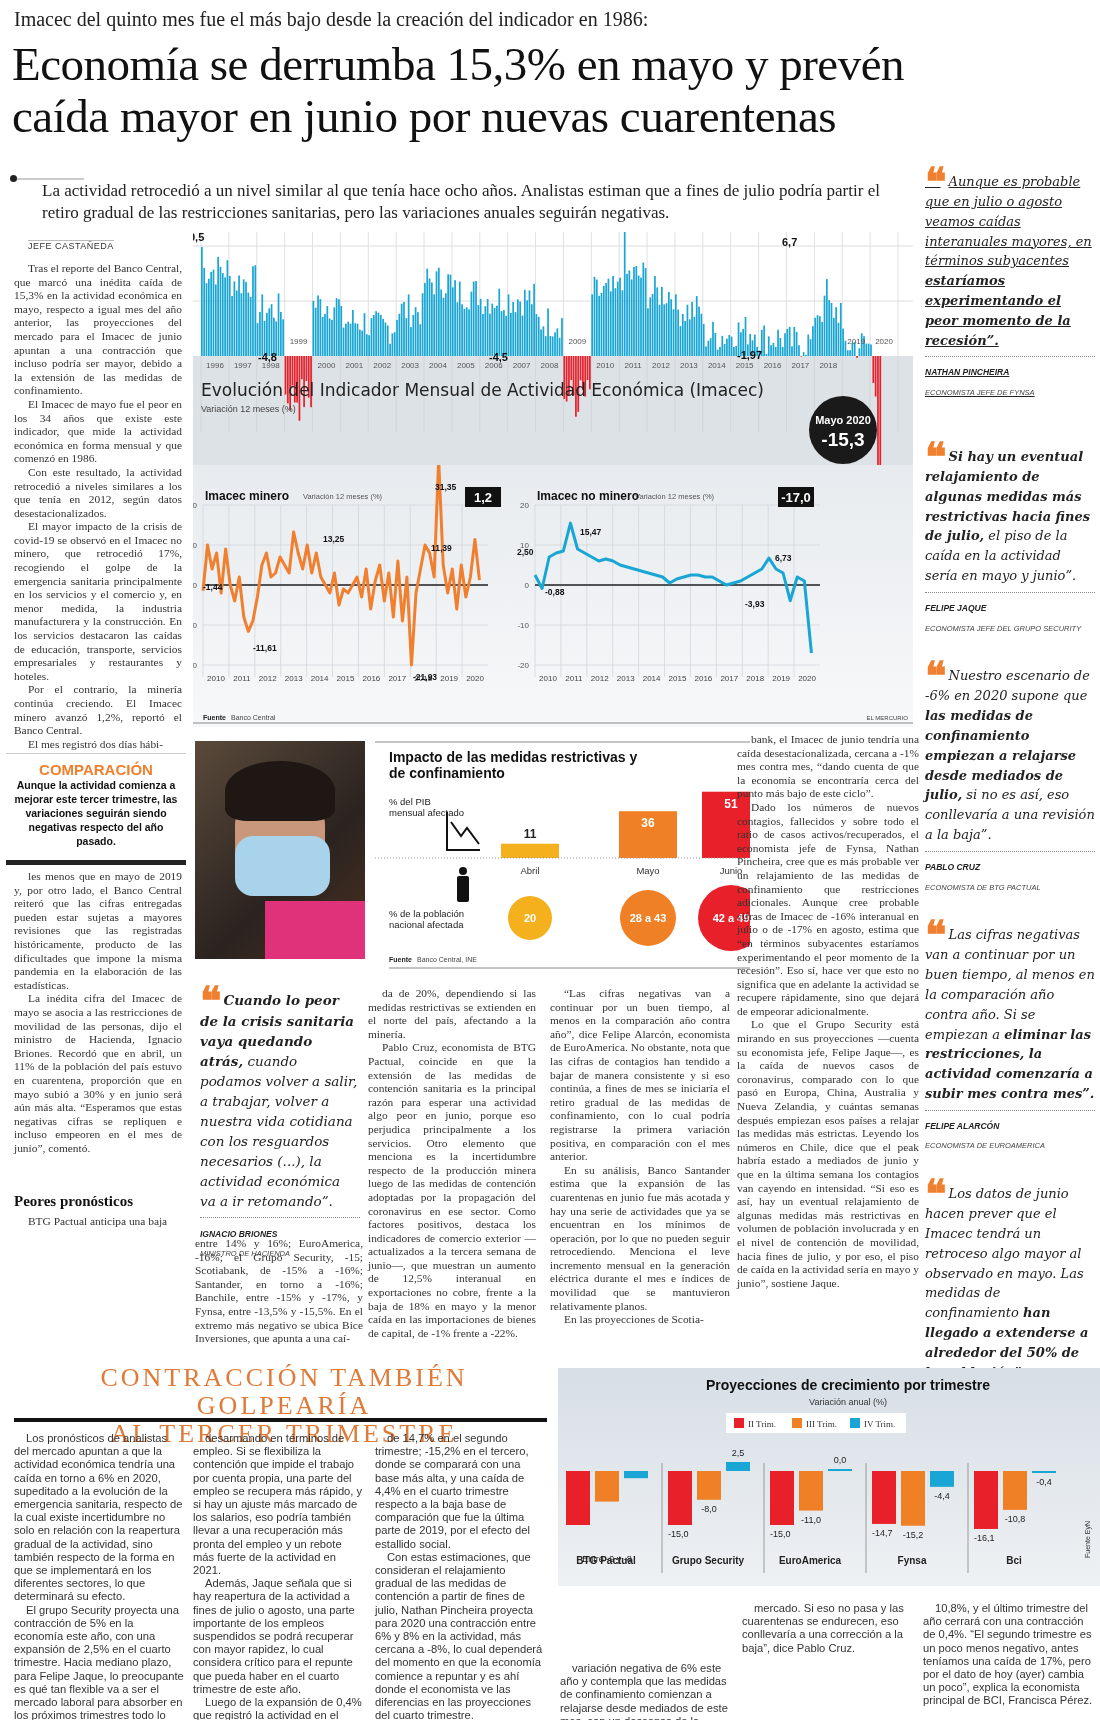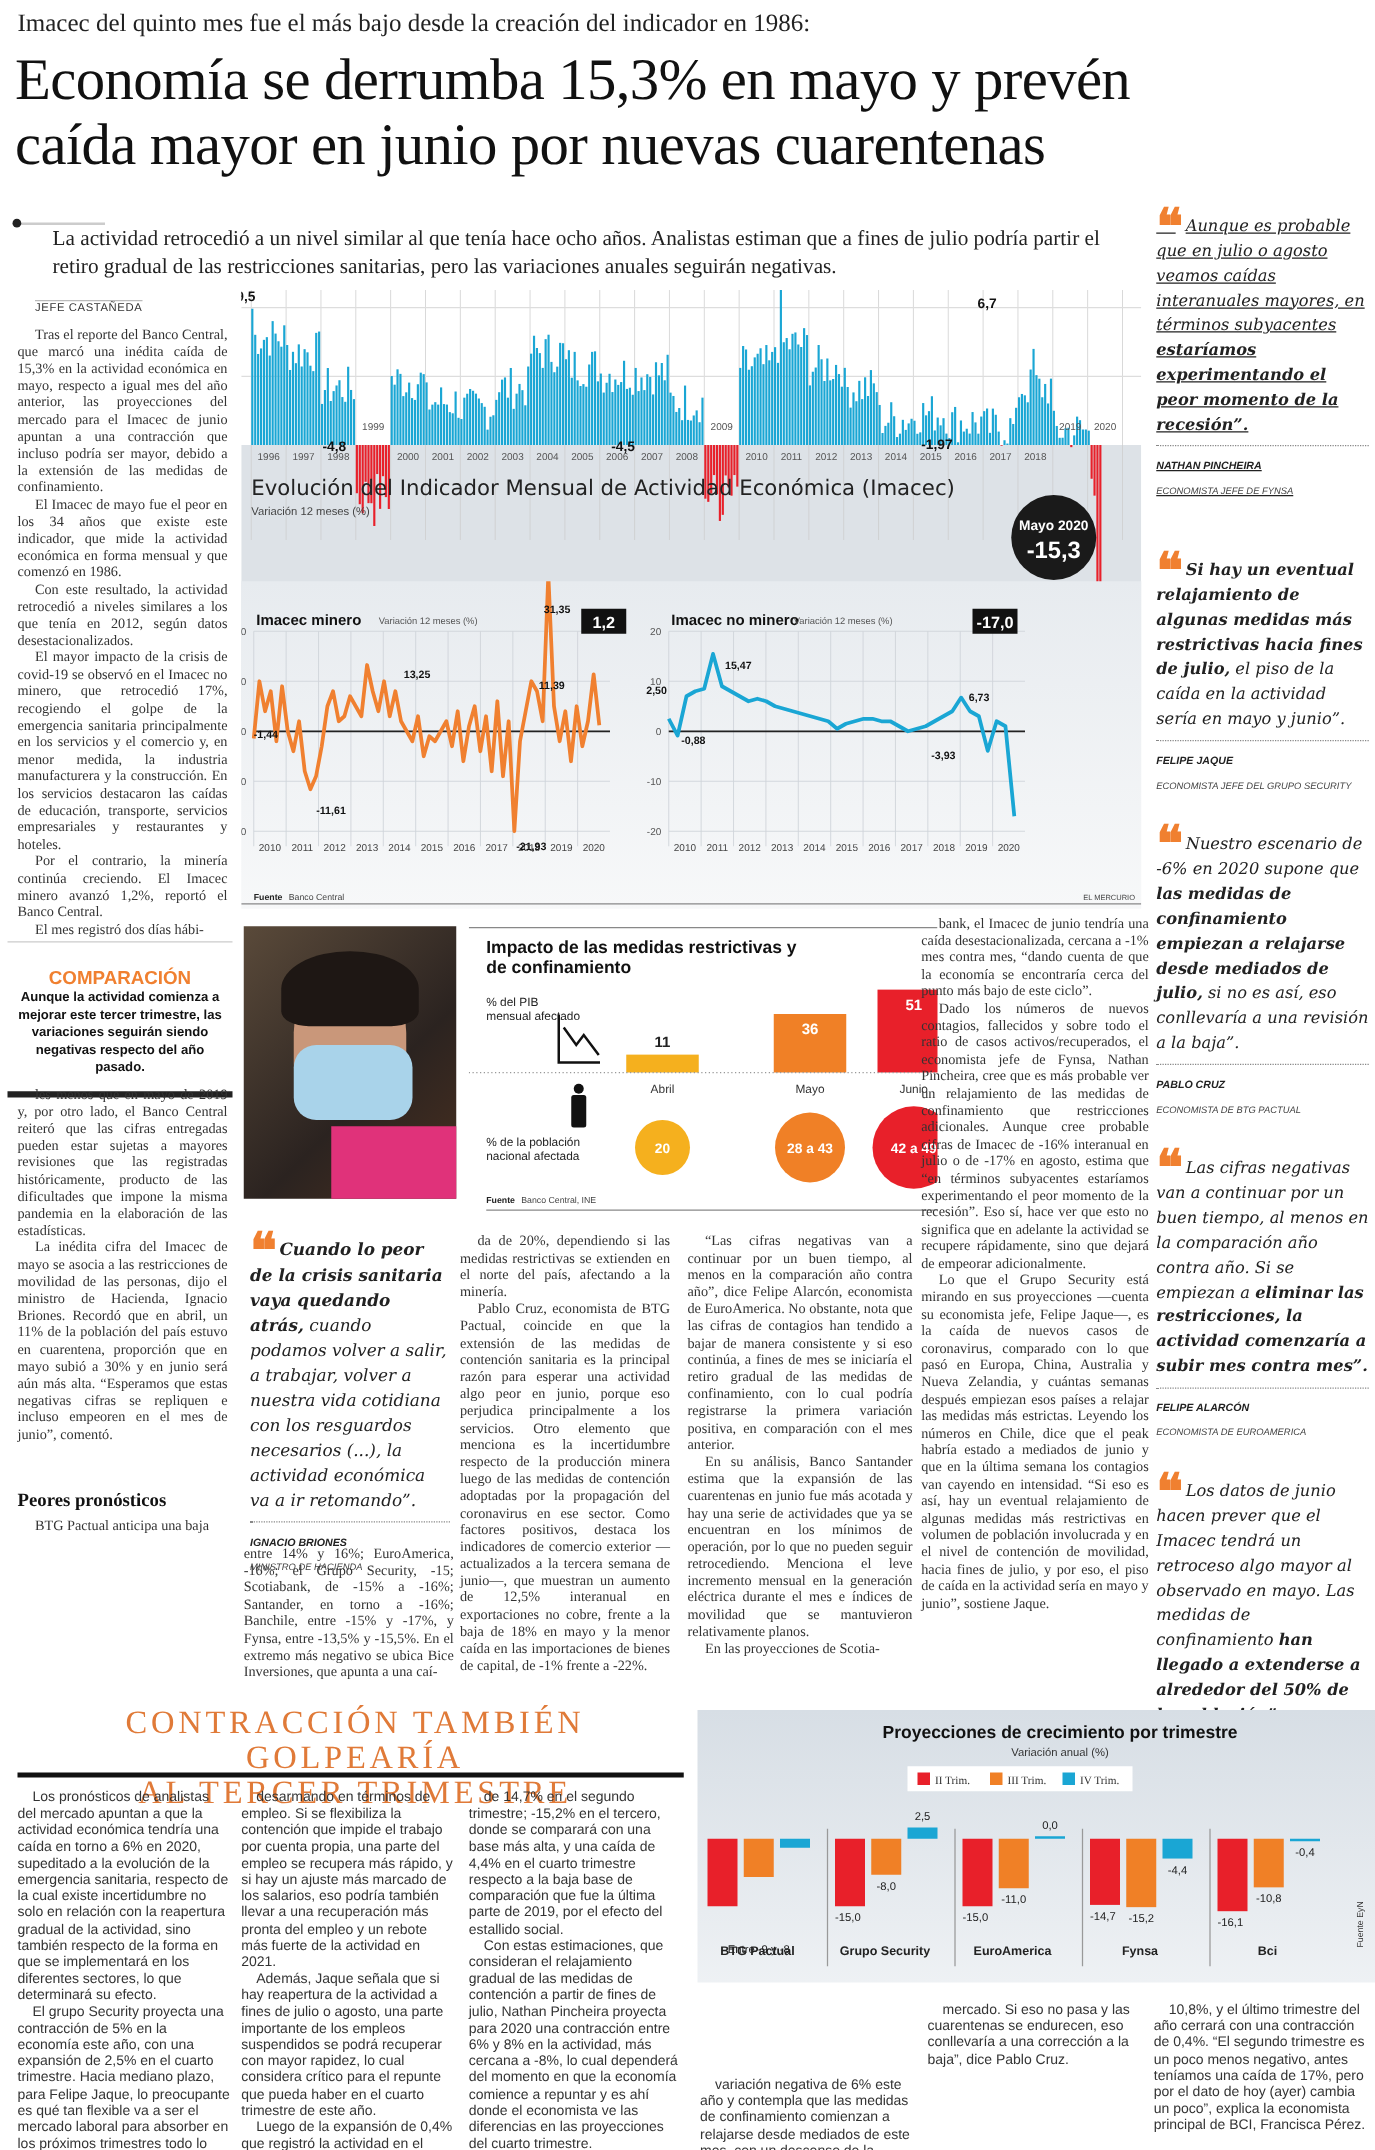--- a/index.html
+++ b/index.html
@@ -12,21 +12,21 @@
 .dotline:before{content:"";position:absolute;left:-4px;top:-3px;width:7px;height:7px;border-radius:50%;background:#222}
 .byline{left:28px;top:240px;font-size:9px;font-family:"Liberation Sans",sans-serif;color:#333;letter-spacing:.5px;border-top:1px solid #bbb;padding-top:0}
 .col{font-size:11.4px;line-height:13.6px;text-align:justify;font-family:"Liberation Serif",serif;color:#333}
 .col p{text-indent:14px}
 .sans{font-family:"Liberation Sans",sans-serif}
 .quote{font-style:italic;font-family:"DejaVu Serif",serif;font-size:13px;line-height:19.8px;color:#222}
 .quote b{font-weight:bold}
 .qmark{color:#f08030;font-size:40px;font-weight:bold;line-height:20px;vertical-align:-10px;font-family:"DejaVu Serif",serif;font-style:normal;letter-spacing:-6px;margin-right:8px}
 .qname{font-family:"Liberation Sans",sans-serif;font-size:8.5px;font-weight:bold;color:#222;border-top:1px dotted #888;padding-top:6px;margin-top:6px}
 .qrole{font-family:"Liberation Sans",sans-serif;font-size:7.5px;color:#444}
-.comp{left:6px;top:753px;width:180px;border-top:1px solid #ccc;border-bottom:5px solid #222;text-align:center;padding:20px 4px 12px}
+.comp{left:6px;top:753px;width:180px;border-top:1px solid #ccc;border-bottom:5px solid #222;text-align:center;padding:7px 4px 12px}
 .comp .t{color:#f08030;font-family:"Liberation Sans",sans-serif;font-weight:bold;font-size:15px}
 .comp .s{font-family:"Liberation Sans",sans-serif;font-weight:bold;font-size:10.5px;line-height:14px;color:#111}
 .photo{left:195px;top:741px;width:170px;height:218px;background:linear-gradient(135deg,#5a4a3a,#2b2320 60%,#4a3020)}
 .sub2{left:14px;top:1364px;width:540px;text-align:center;color:#e07a38;font-family:"Liberation Serif",serif;font-size:26px;line-height:28px;letter-spacing:3px}
 .rule{height:4px;background:#111}
 .sanscol{font-family:"Liberation Sans",sans-serif;font-size:11.2px;line-height:13.2px;color:#333}
 .sanscol p{text-indent:12px}
 </style>
 </head>
 <body>

